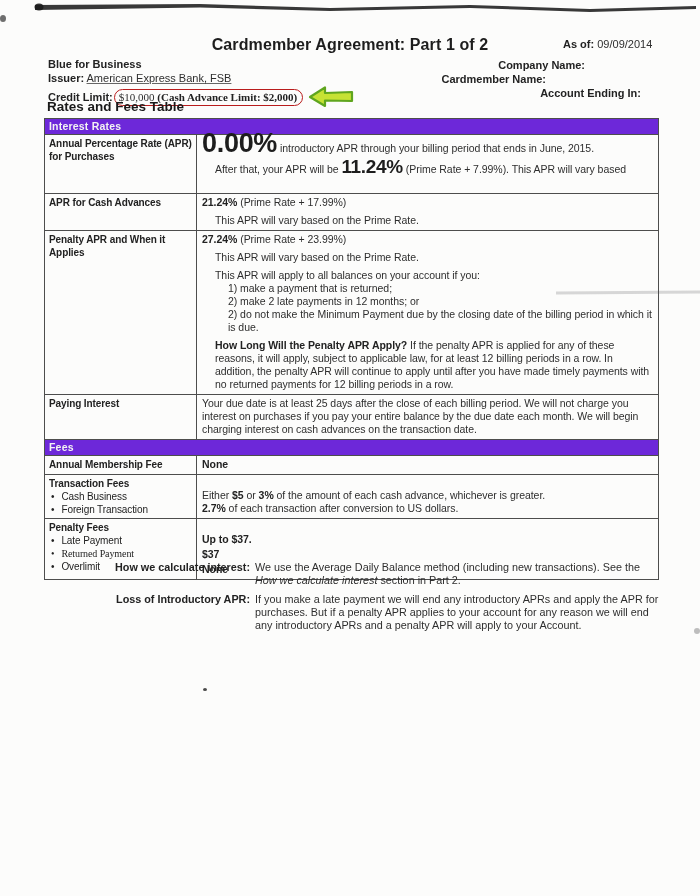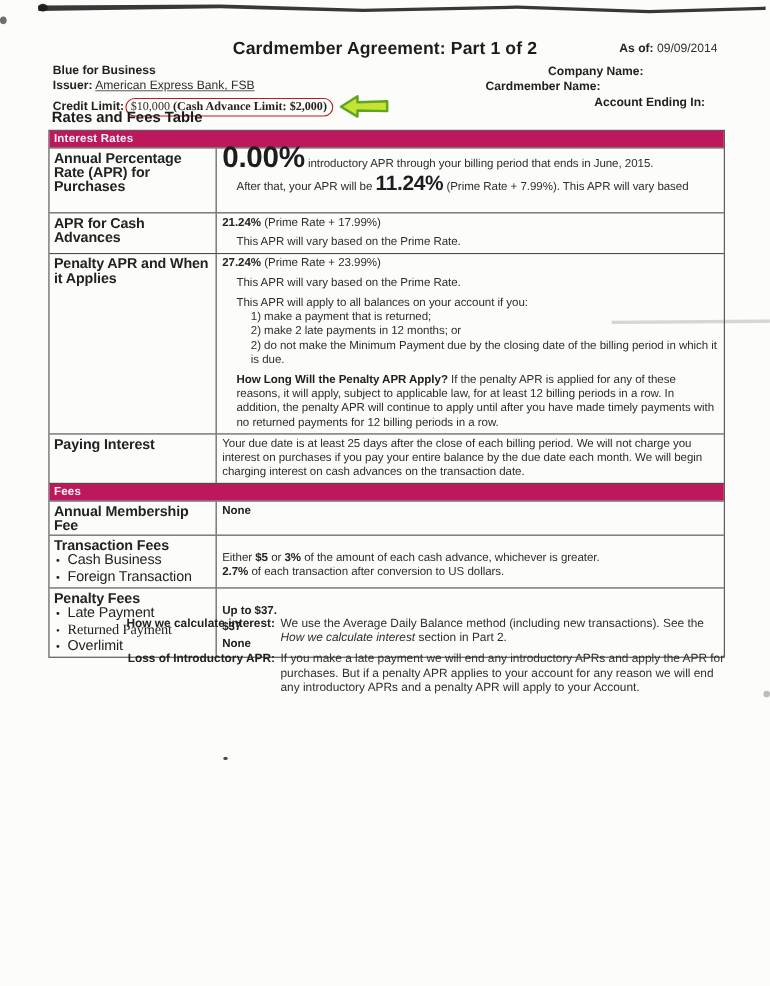--- a/index.html
+++ b/index.html
@@ -24,26 +24,26 @@
   .credit-line{display:flex;align-items:center;margin-top:0px;}
   .hl-box{display:inline-block;border:1px solid #b91c1c;border-radius:9px;padding:0px 5px 1px 4px;margin-left:1px;font-family:Liberation Serif, serif;}
   .arrow-svg{margin-left:5px;display:block;}
   .hdr-right{position:absolute;font-size:11px;font-weight:bold;color:#222;white-space:nowrap;}
 
   .rates-title{position:absolute;left:47px;top:99px;font-size:13.5px;font-weight:bold;color:#1a1a1a;}
 
   
   .tblwrap{position:absolute;left:44px;top:118px;width:615px;box-sizing:border-box;}
   .tbl{border:1px solid #4d4d4d;box-sizing:border-box;}
-  .bar{background:#be185d;color:#f3f3f3;font-weight:bold;font-size:10.5px;
+  .bar{background:#6d28d9;color:#f3f3f3;font-weight:bold;font-size:10.5px;
        height:15px;line-height:15px;padding-left:4px;letter-spacing:.2px;}
   .row{display:flex;border-top:1px solid #4d4d4d;box-sizing:border-box;}
   .row:first-of-type{border-top:none;}
   .lc{width:152px;flex:none;border-right:1px solid #4d4d4d;padding:2px 4px;box-sizing:border-box;
-      font-weight:bold;font-size:13px;line-height:13px;color:#222;letter-spacing:-.1px;}
+      font-weight:bold;font-size:10px;line-height:13px;color:#222;letter-spacing:-.1px;}
   .rc{flex:1;padding:2px 5px 3px 5px;font-size:10.5px;line-height:13px;letter-spacing:-.05px;}
   .bigpct{font-size:27px;font-weight:bold;color:#1d1d1d;letter-spacing:-.3px;}
   .midpct{font-size:19px;font-weight:bold;color:#1d1d1d;letter-spacing:-.3px;}
   .ind{margin-left:13px;}
   .gap{margin-top:5px;}
   .cond{margin-left:26px;}
   .bullet{display:block;}
   .bullet::before{content:"•";margin:0 7px 0 2px;font-size:10px;}
   .rc-fees1{padding-top:14px;}
   .rc-fees2{padding-top:13px;line-height:14.8px;font-weight:bold;color:#222;}

